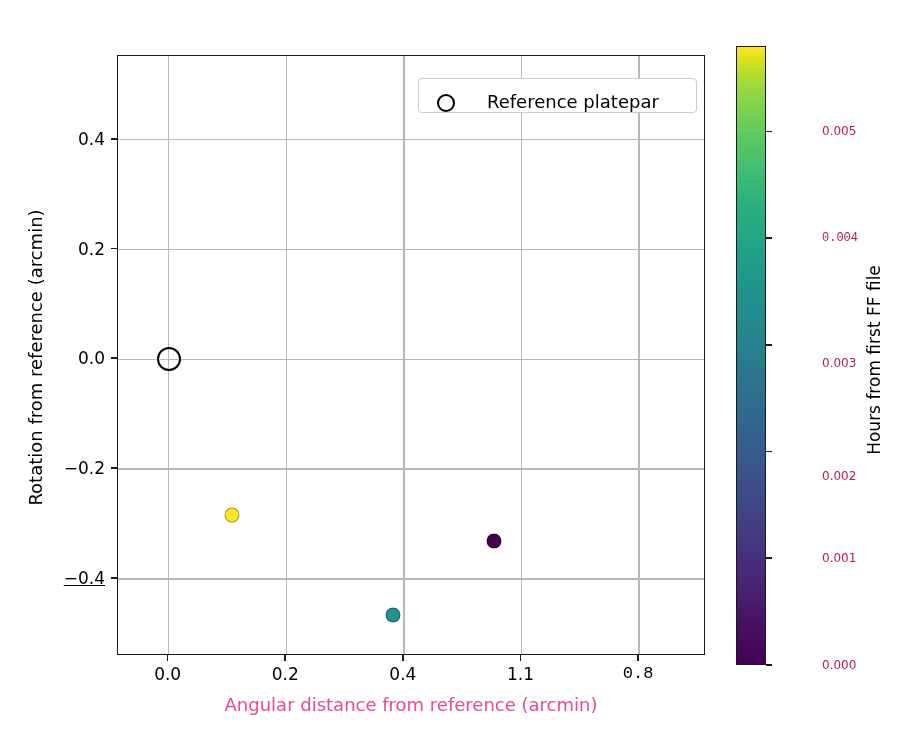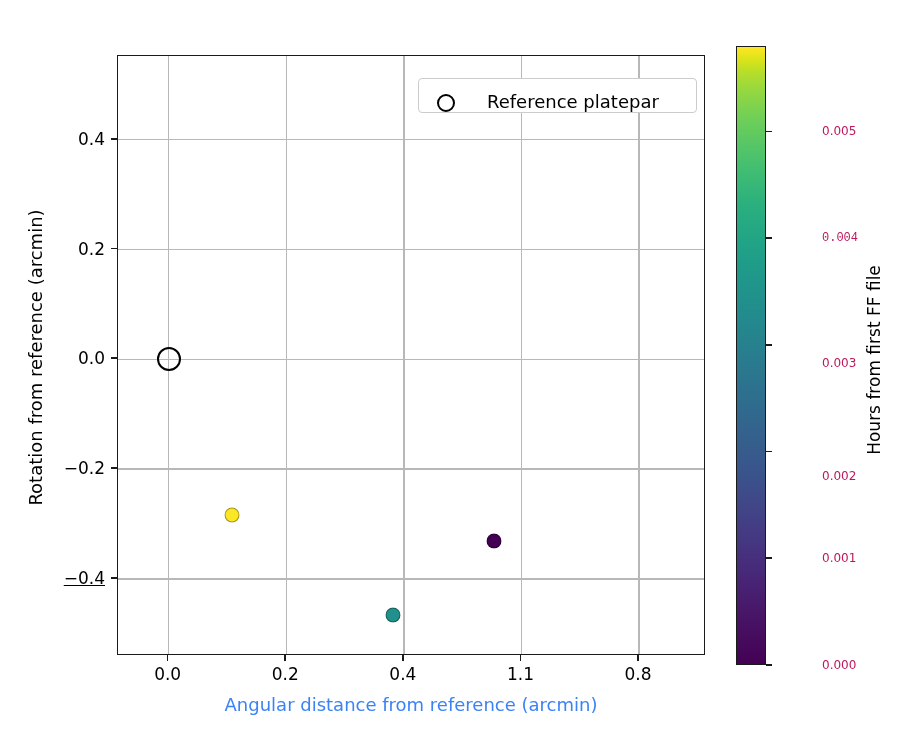--- a/index.html
+++ b/index.html
@@ -119,21 +119,21 @@
   }
 
   
   #xlabel {
     position: absolute;
     left: 117px;
     top: 694px;
     width: 588px;
     text-align: center;
     font-size: 18px;
-    color: #3b82f6;
+    color: #ec4899;
     white-space: nowrap;
   }
   #ylabel {
     position: absolute;
     left: -265px;
     top: 347px;
     width: 600px;
     text-align: center;
     font-size: 18px;
     color: #000000;
@@ -263,21 +263,21 @@
   <div id="ticks-layer">
       <div class="xtick-mark" style="left: 166.886px;"></div>
       <div class="xtick-label" style="left: 167.686px;">0.0</div>
       <div class="xtick-mark" style="left: 284.486px;"></div>
       <div class="xtick-label" style="left: 285.286px;">0.2</div>
       <div class="xtick-mark" style="left: 402.086px;"></div>
       <div class="xtick-label" style="left: 402.886px;">0.4</div>
       <div class="xtick-mark" style="left: 519.686px;"></div>
       <div class="xtick-label" style="left: 520.486px;">1.1</div>
       <div class="xtick-mark" style="left: 637.286px;"></div>
-      <div class="xtick-label" style="left: 638.086px;">0.8</div>
+      <div class="xtick-label" style="left: 638.086px; font-family: Liberation Mono, monospace;">0.8</div>
       <div class="ytick-mark" style="top: 577.073px;"></div>
       <div class="ytick-label" style="top: 577.873px; text-decoration: underline;">−0.4</div>
       <div class="ytick-mark" style="top: 467.283px;"></div>
       <div class="ytick-label" style="top: 468.083px;">−0.2</div>
       <div class="ytick-mark" style="top: 357.494px;"></div>
       <div class="ytick-label" style="top: 358.294px;">0.0</div>
       <div class="ytick-mark" style="top: 247.704px;"></div>
       <div class="ytick-label" style="top: 248.504px;">0.2</div>
       <div class="ytick-mark" style="top: 137.915px;"></div>
       <div class="ytick-label" style="top: 138.715px;">0.4</div>

